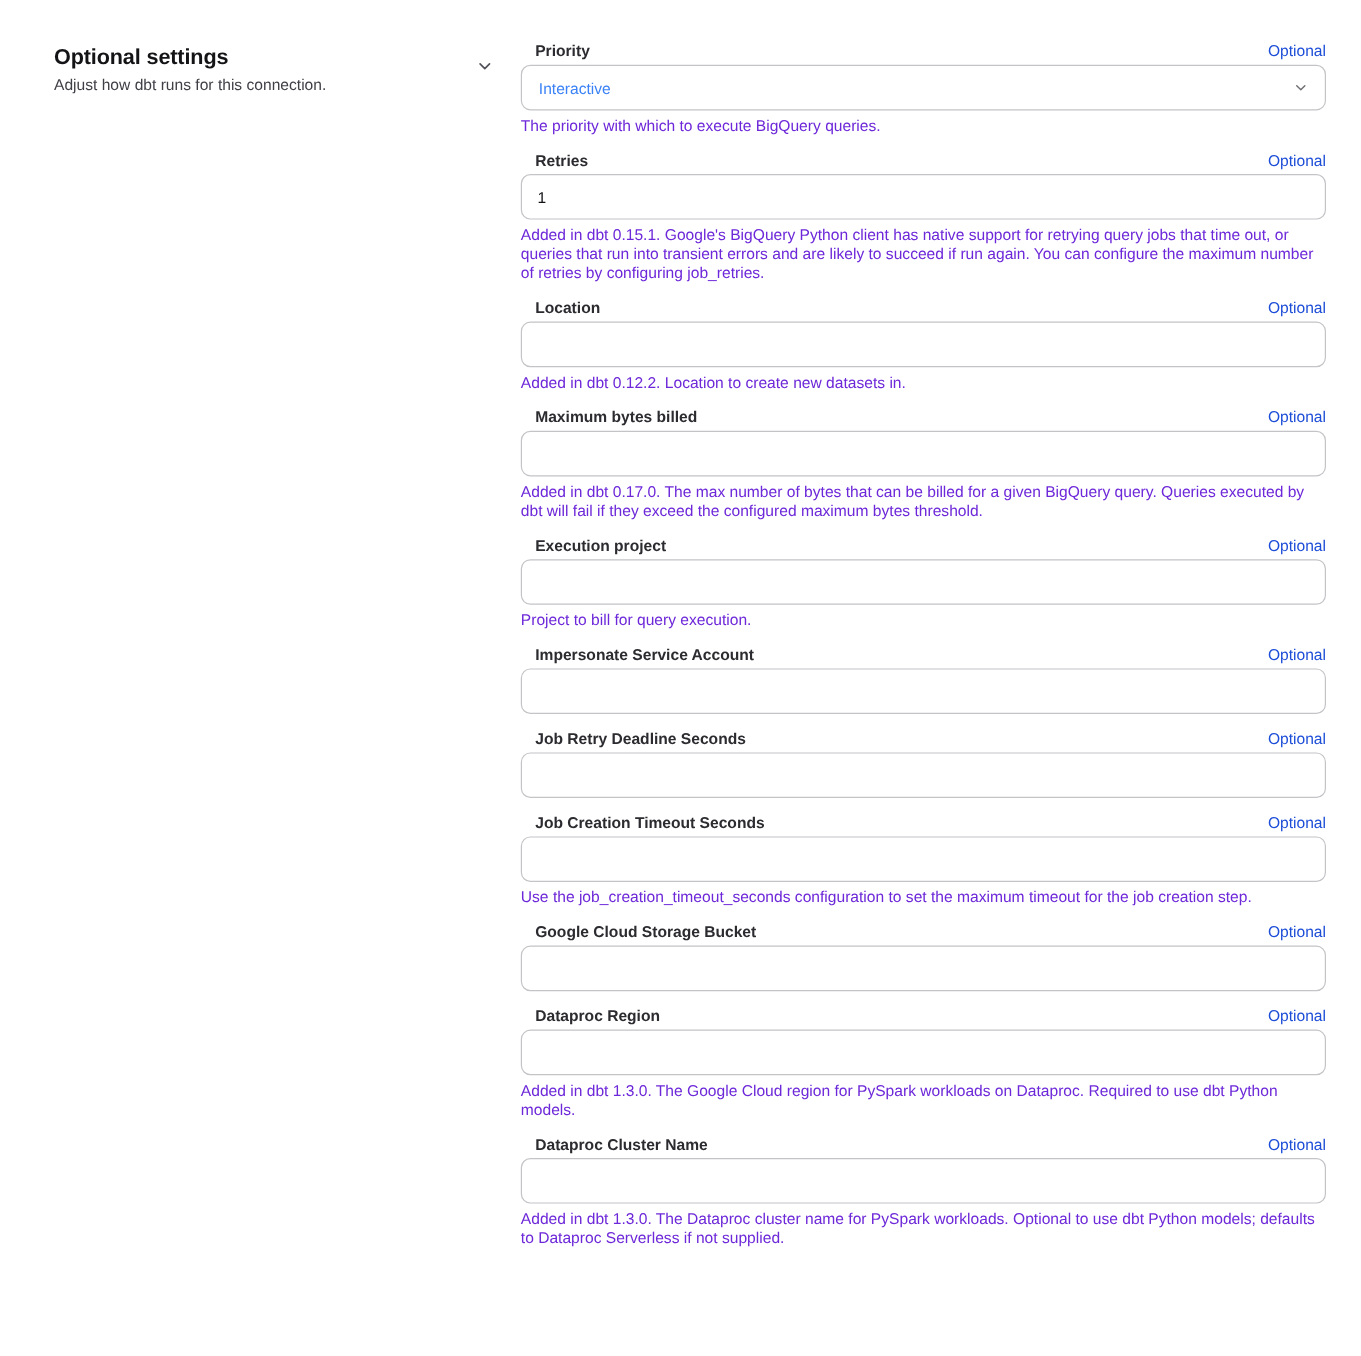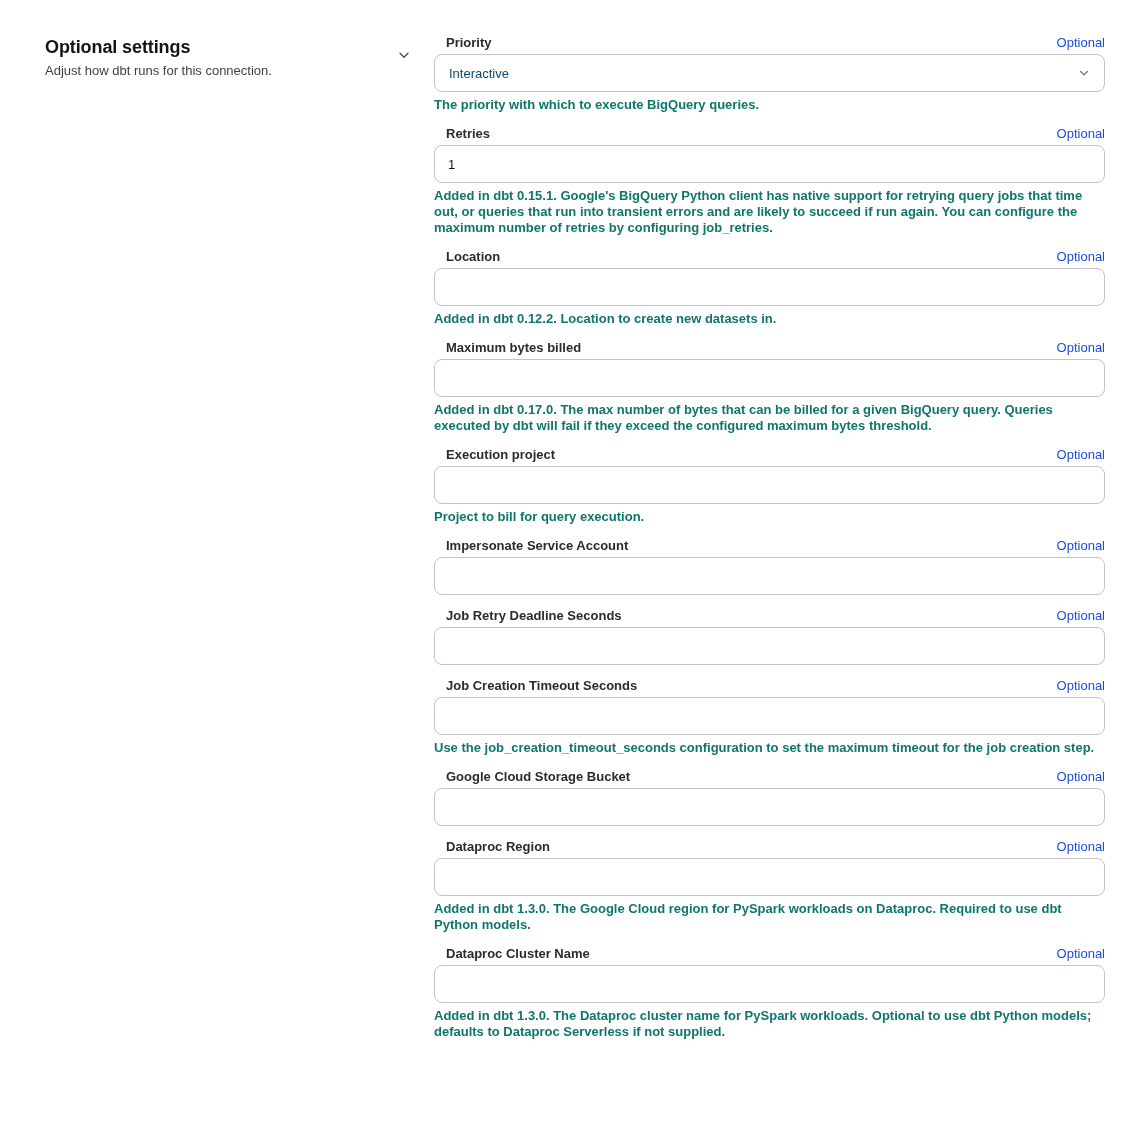--- a/index.html
+++ b/index.html
@@ -79,42 +79,42 @@
     border-radius: 8px;
     background: #ffffff;
     display: flex;
     align-items: center;
     justify-content: space-between;
     padding: 0 14px;
     cursor: pointer;
   }
   .select-value {
     font-size: 13px;
-    color: #0c4a6e;
+    color: #3b82f6;
   }
   .chevron-icon { display: inline-flex; align-items: center; }
 
   input.control-input {
     display: block;
     width: 100%;
     height: 38px;
     border: 1px solid #c4c4c8;
     border-radius: 8px;
     background: #ffffff;
     padding: 0 13px;
     font-size: 13px;
     color: #121217;
     font-family: "Liberation Sans", sans-serif;
     outline: none;
   }
 
   .field-help {
     font-size: 13px;
-    font-weight: 700;
-    color: #0f766e;
+    font-weight: 400;
+    color: #6d28d9;
     line-height: 16px;
     margin-top: 5px;
   }
 </style>
 </head>
 <body>
 
 <div class="left-panel">
   <div class="section-title">Optional settings</div>
   <div class="section-subtitle">Adjust how dbt runs for this connection.</div>

